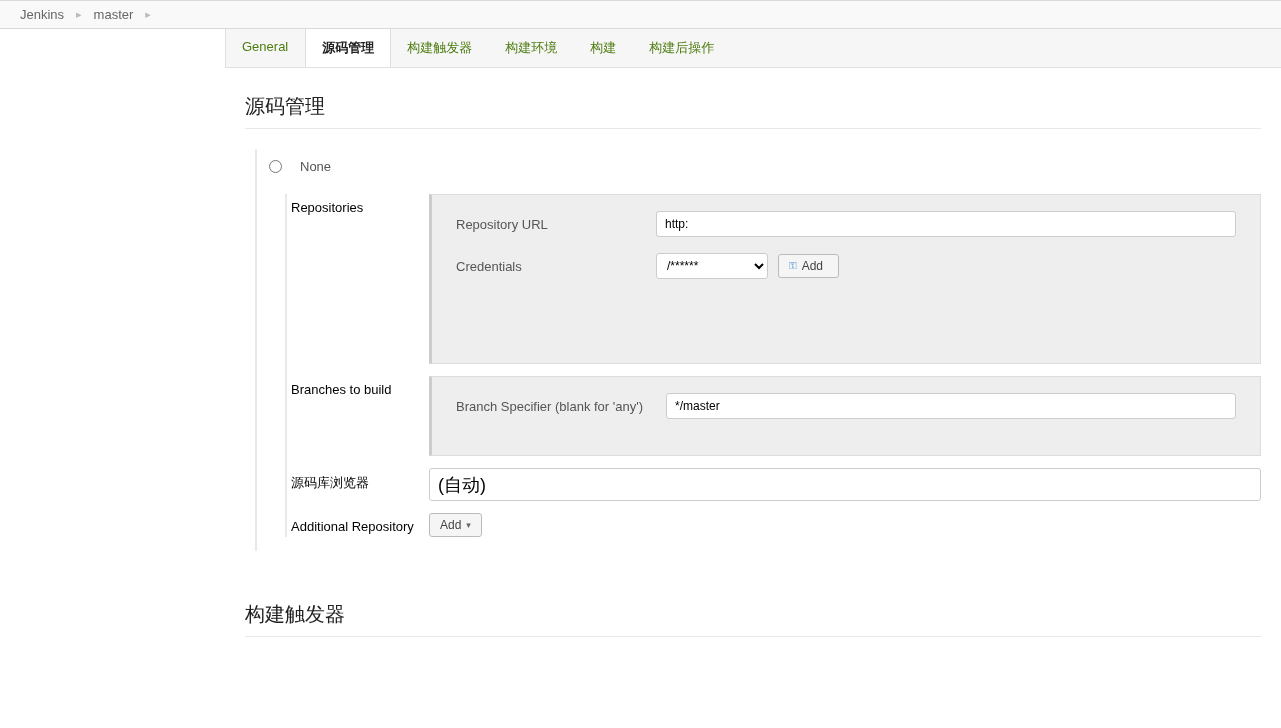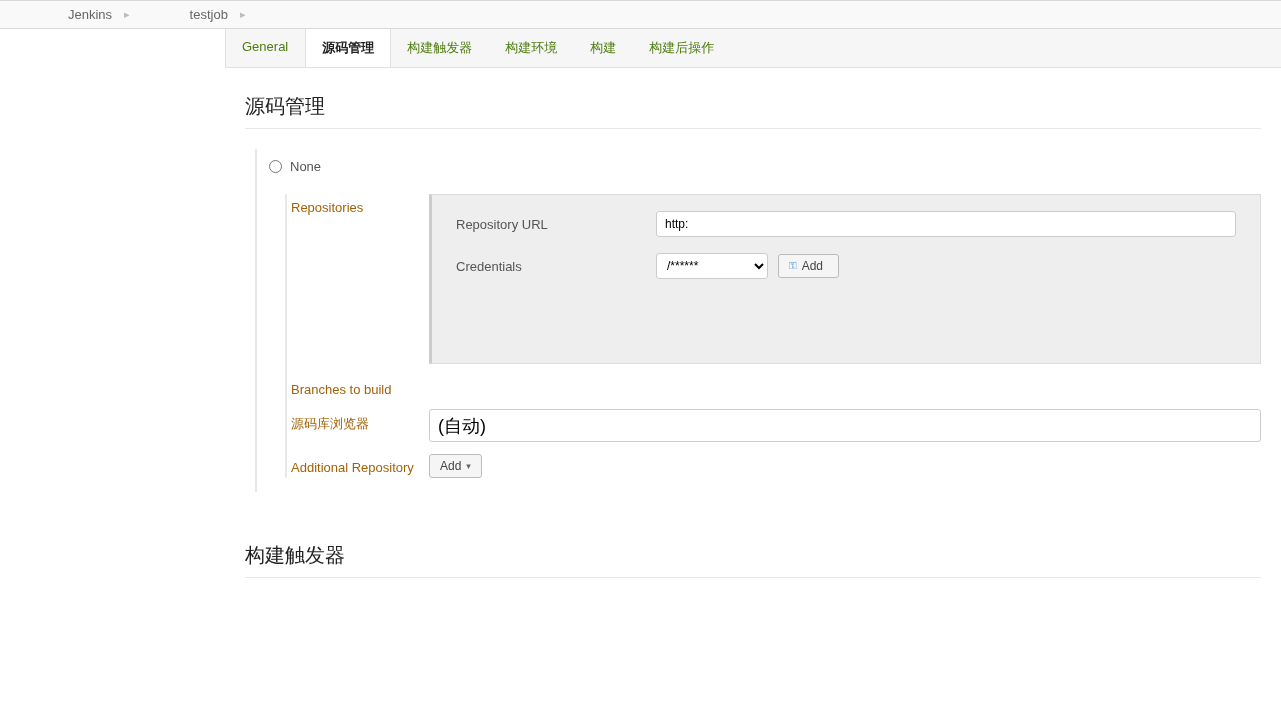--- a/index.html
+++ b/index.html
@@ -15,21 +15,20 @@
       border-bottom: 1px solid #d9d9d9;
       padding: 6px 20px;
       display: flex;
       align-items: center;
       gap: 12px;
     }
     .breadcrumb-item {
       color: #666;
       text-decoration: none;
       cursor: pointer;
-      margin-left: 48px;
     }
     .breadcrumb-sep {
       color: #bbb;
       font-size: 11px;
     }
     .page-wrap {
       display: flex;
     }
     .left-spacer {
       width: 225px;
@@ -74,21 +73,21 @@
       margin: 6px 0 0 0;
     }
     .scm-block {
       border-left: 2px solid #e8e8e8;
       margin: 20px 0 10px 10px;
       padding: 2px 0 2px 12px;
     }
     .radio-row {
       display: flex;
       align-items: center;
-      gap: 8px;
+      gap: 18px;
       padding: 8px 0;
     }
     .radio-row input[type="radio"] {
       width: 13px; height: 13px;
     }
     .radio-label {
       color: #555;
     }
     .git-config {
       border-left: 2px solid #e8e8e8;
@@ -96,21 +95,21 @@
       padding-left: 4px;
     }
     .config-row {
       display: flex;
       align-items: flex-start;
       margin: 12px 0;
     }
     .config-label {
       width: 138px;
       flex-shrink: 0;
-      color: #a16207;
+      color: #000000;
       padding-top: 6px;
     }
     .config-body {
       flex: 1;
     }
     .panel {
       background: #eee;
       border: 1px solid #ddd;
       border-left: 3px solid #ccc;
       padding: 16px 24px;
@@ -176,21 +175,21 @@
     .panel.short { min-height: 80px; padding-bottom: 20px; }
     .flex-controls { display: flex; align-items: center; }
     .section-heading.secondary { margin-top: 50px; }
   </style>
 </head>
 <body>
 
 <div class="breadcrumb-bar">
   <a class="breadcrumb-item">Jenkins</a>
   <span class="breadcrumb-sep">▸</span>
-  <a class="breadcrumb-item">testjob</a>
+  <a class="breadcrumb-item">master</a>
   <span class="breadcrumb-sep">▸</span>
 </div>
 
 <div class="page-wrap">
   <div class="left-spacer"></div>
   <div class="main">
 
     <div class="tabs">
       <div class="tab">General</div>
       <div class="tab active">源码管理</div>
@@ -234,20 +233,28 @@
                       <span class="dropdown-arrow"></span>
                     </button>
                   </div>
                 </div>
               </div>
             </div>
           </div>
 
           <div class="config-row">
             <div class="config-label">Branches to build</div>
+            <div class="config-body">
+              <div class="panel short">
+                <div class="panel-row" style="margin-bottom:0;">
+                  <div class="panel-label" style="width:210px;">Branch Specifier (blank for 'any')</div>
+                  <input class="text-input" type="text" value="*/master" style="">
+                </div>
+              </div>
+            </div>
           </div>
 
           <div class="config-row">
             <div class="config-label">源码库浏览器</div>
             <div class="config-body">
               <input class="wide-select" type="text" readonly="" value="(自动)" style="">
             </div>
           </div>
 
           <div class="config-row">

